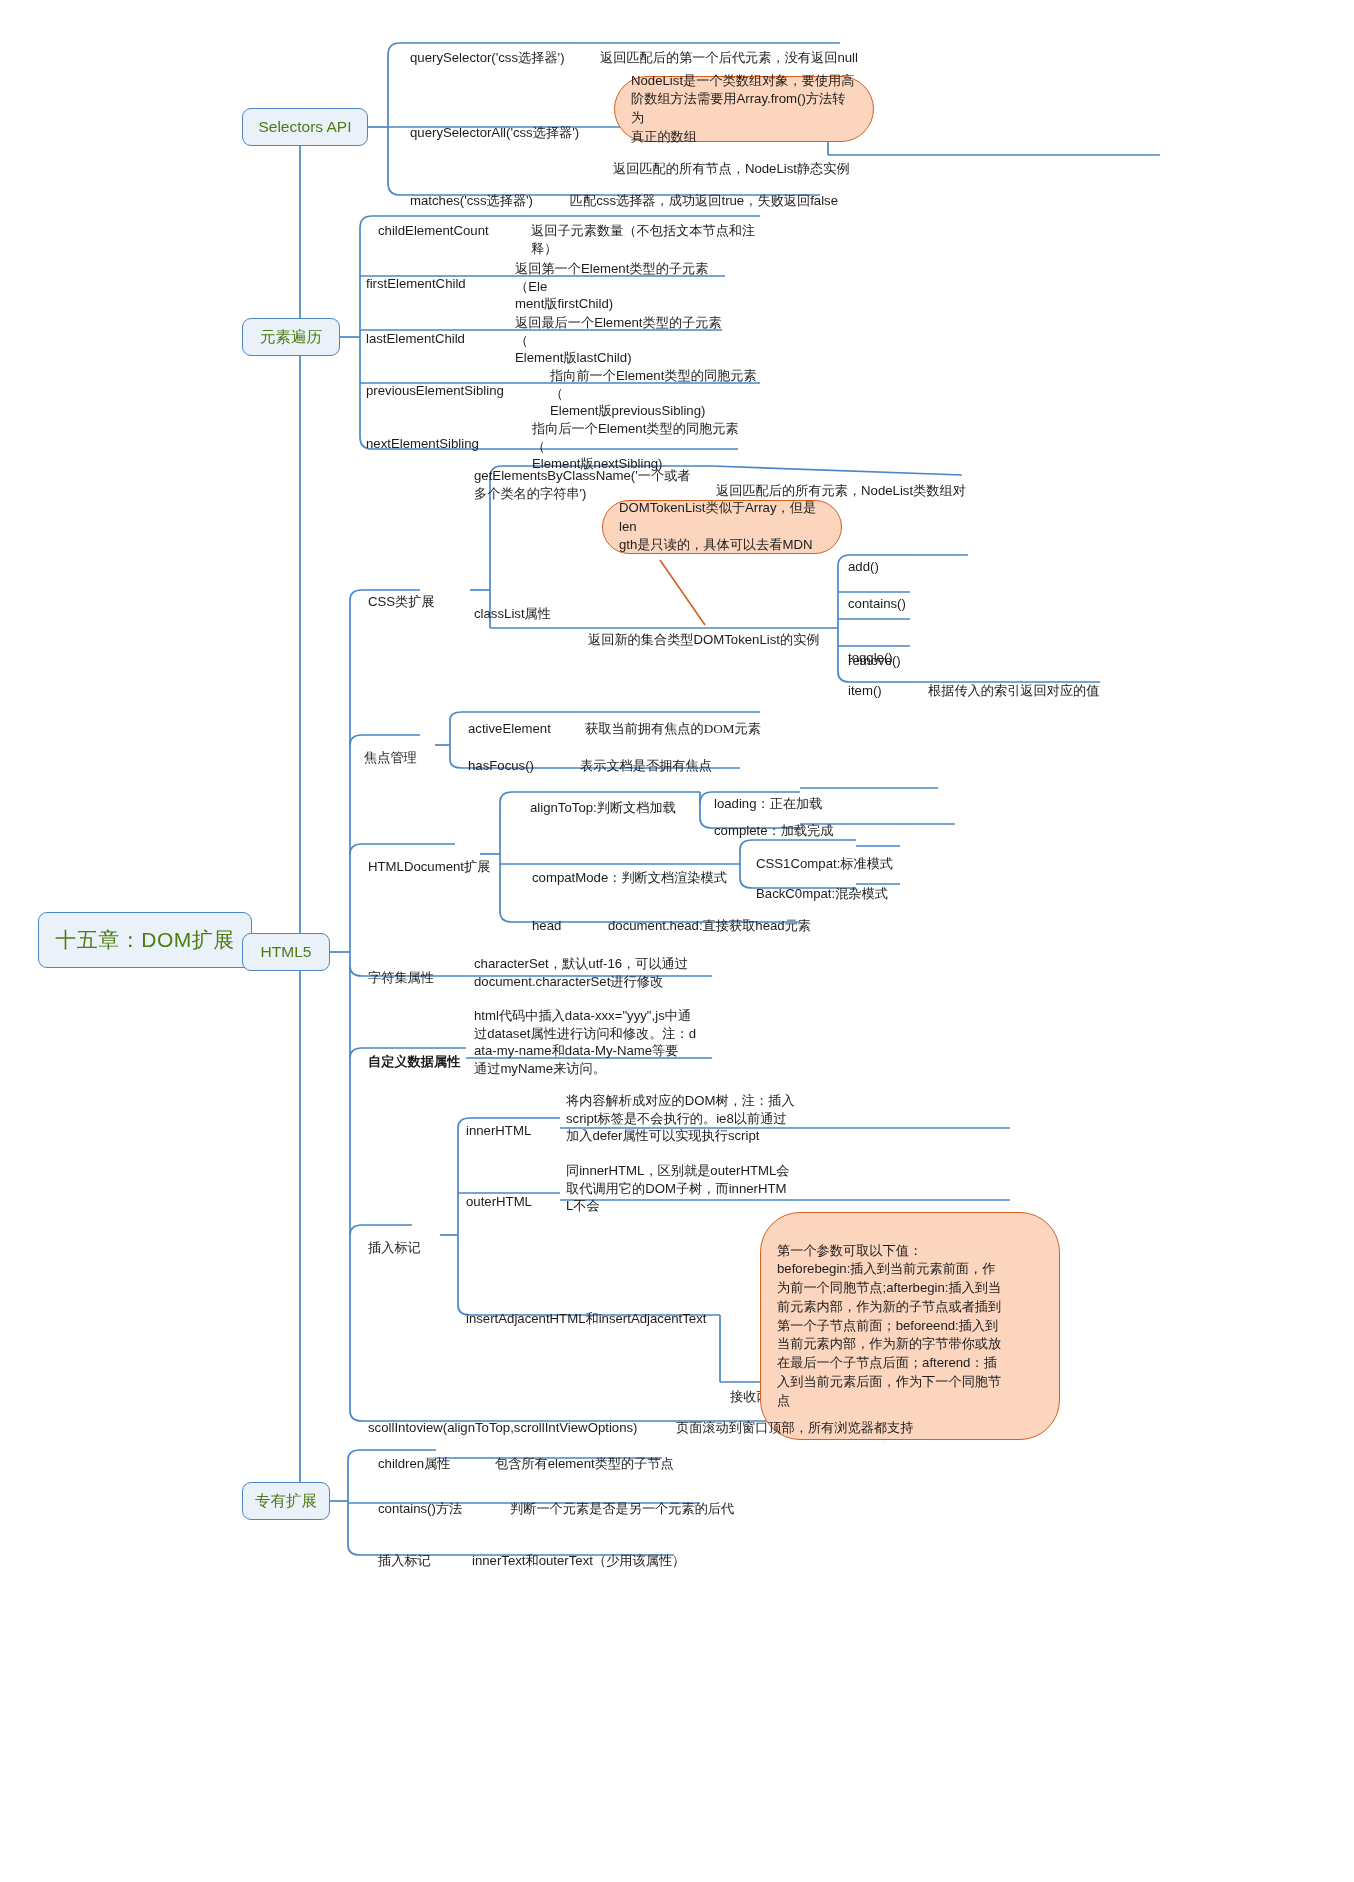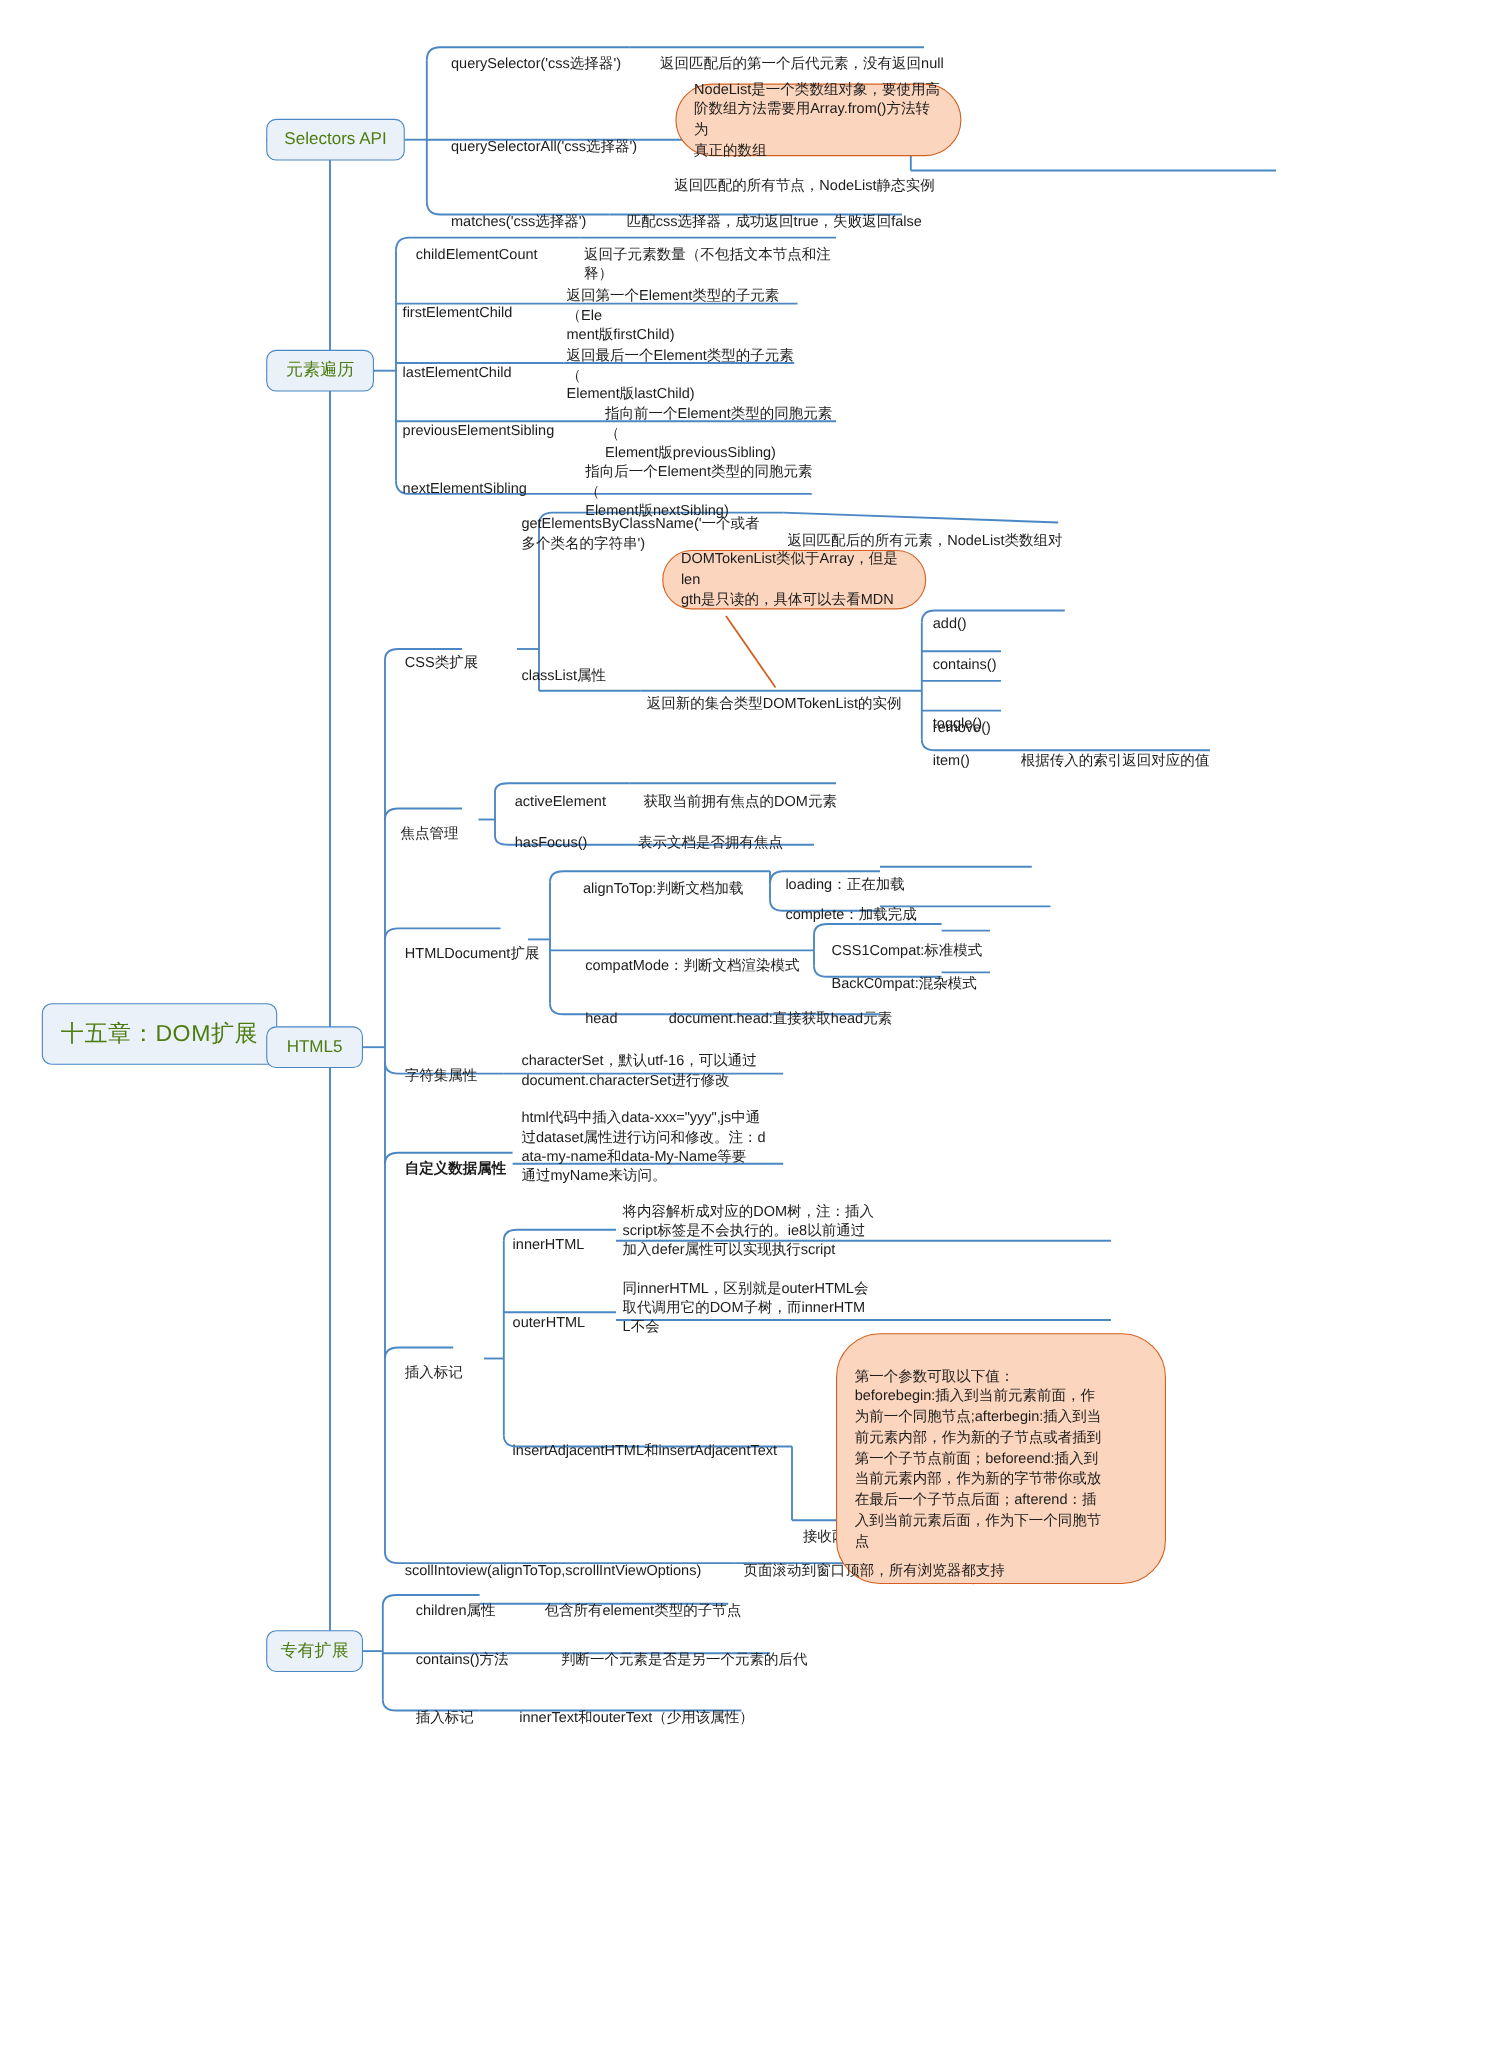--- a/index.html
+++ b/index.html
@@ -324,21 +324,21 @@
   <div class="node txt t13" style="left:928px; top:665px; width:230px;">
     <span>根据传入的索引返回对应的值</span>
   </div>
 
   <div class="node txt t13" style="left:364px; top:732px; width:80px;">
     <span>焦点管理</span>
   </div>
   <div class="node txt t13" style="left:468px; top:703px; width:110px;">
     <span>activeElement</span>
   </div>
-  <div class="node txt t13" style="left:585px; top:703px; width:210px;">
+  <div class="node txt t13" style="left:585px; top:703px; width:210px;font-family:Liberation Serif, serif;">
     <span>获取当前拥有焦点的DOM元素</span>
   </div>
   <div class="node txt t13" style="left:468px; top:740px; width:100px;">
     <span>hasFocus()</span>
   </div>
   <div class="node txt t13" style="left:580px; top:740px; width:190px;">
     <span>表示文档是否拥有焦点</span>
   </div>
 
   <div class="node txt t13" style="left:368px; top:841px; width:140px;">

